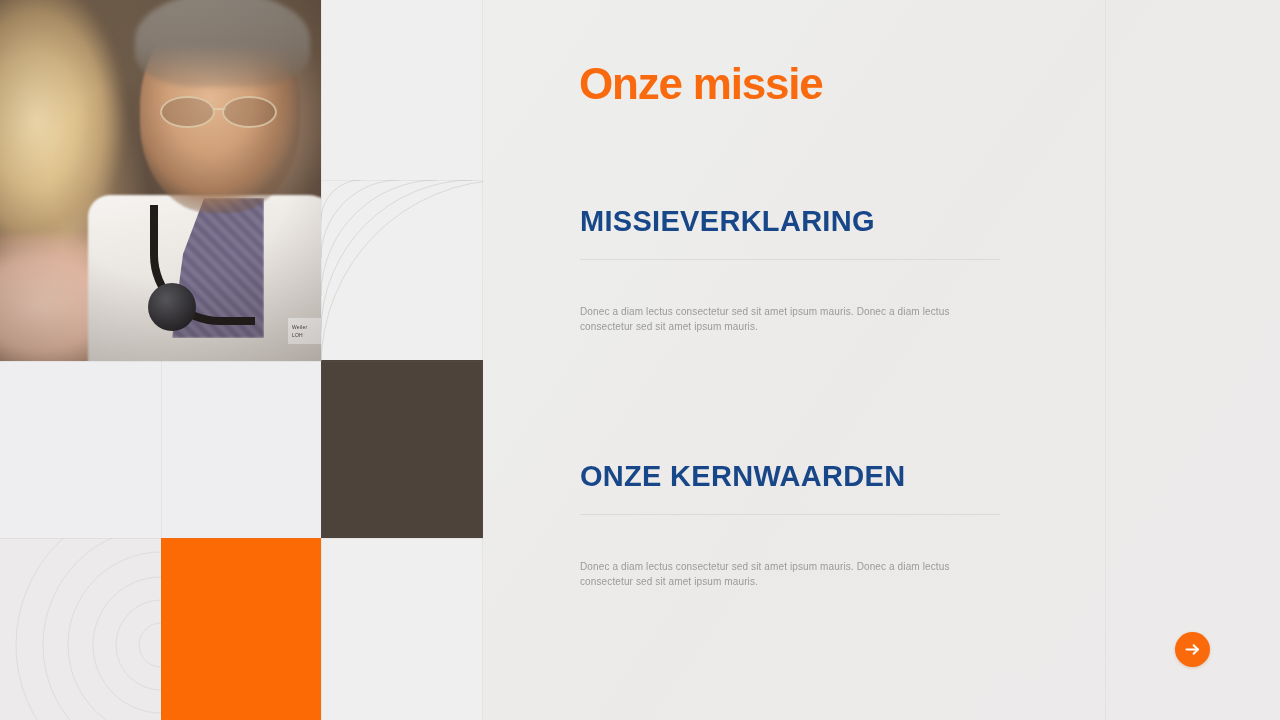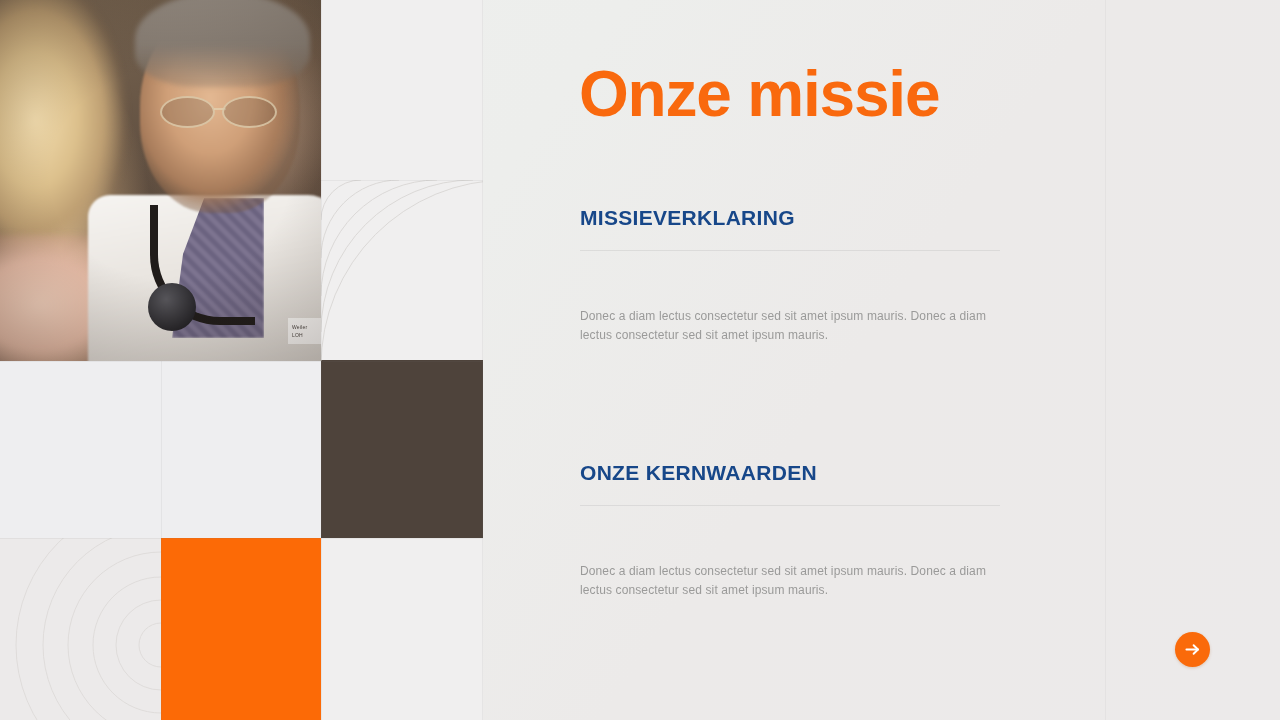--- a/index.html
+++ b/index.html
@@ -130,36 +130,36 @@
 
   
   #content { position:absolute; left:483px; top:0; width:797px; height:720px; }
   #right-panel-edge {
     position:absolute; left:622px; top:0; width:1px; height:720px;
     background:rgba(130,130,130,.07);
   }
 
   #title {
     position:absolute; left:96px; top:62px;
-    font-size:64px; font-weight:bold; color:#f9690e;
+    font-size:44px; font-weight:bold; color:#f9690e;
     letter-spacing:-1.2px; line-height:1;
   }
 
   .section { position:absolute; left:97px; width:420px; }
   .sec-head {
-    font-size:21px; font-weight:bold; color:#174789;
+    font-size:29px; font-weight:bold; color:#174789;
     letter-spacing:.3px; line-height:1.1;
   }
   .sec-rule {
     margin-top:21px; width:420px; height:1px;
     background:rgba(120,120,120,.14);
   }
   .sec-body {
-    margin-top:56px; width:412px;
-    font-size:12px; color:#9a9a99; line-height:1.55;
+    margin-top:44px; width:412px;
+    font-size:10px; color:#9a9a99; line-height:1.55;
     letter-spacing:.12px;
   }
 
   #sec-mission { top:206px; }
   #sec-values  { top:461px; }
 
   
   #next-btn {
     position:absolute; left:692px; top:632px;
     width:35px; height:35px; border-radius:50%;

